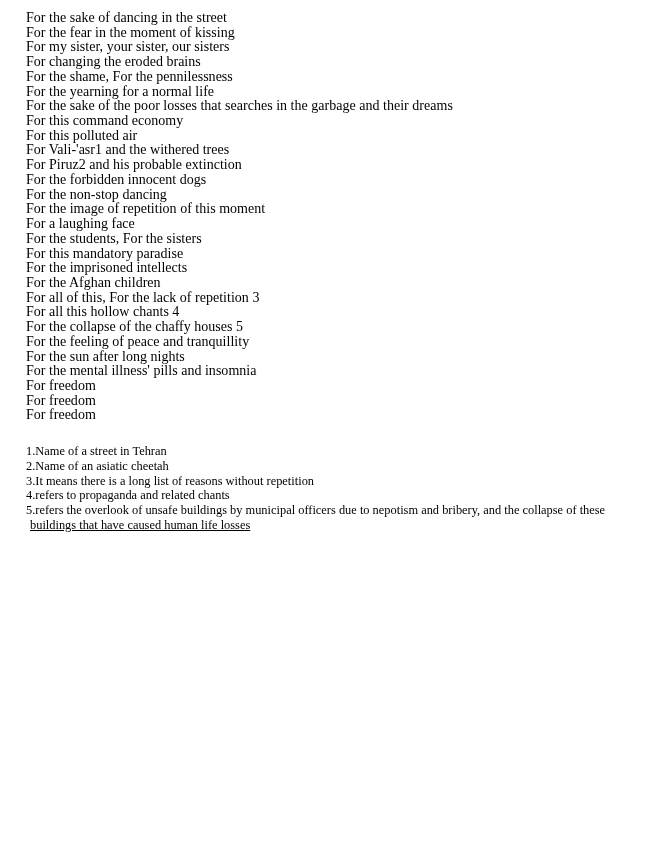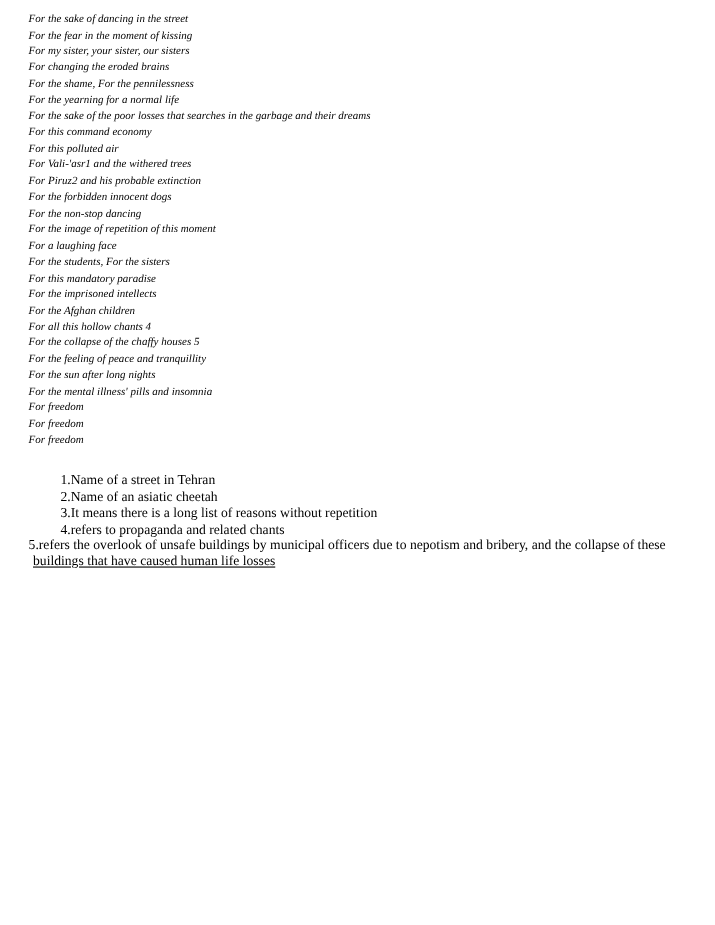--- a/index.html
+++ b/index.html
@@ -24,39 +24,37 @@
     height: 841px;
     background: #ffffff;
   }
   .content {
     position: absolute;
     left: 26px;
     top: 11px;
     width: 606px;
   }
   .poem {
-    font-size: 10px;
+    font-size: 14px;
     line-height: 14.72px;
     white-space: nowrap;
-    font-style: italic;
   }
   .poem-line {
     display: block;
     white-space: nowrap;
     letter-spacing: 0.02px;
   }
   .notes {
     margin-top: 21px;
     font-size: 12.4px;
     line-height: 14.72px;
   }
   .note-line {
     display: block;
     white-space: nowrap;
-    margin-left: 29px;
   }
   .note-wrap {
     display: block;
     white-space: normal;
     width: 600px;
     text-indent: 0;
   }
   .note-wrap .cont {
     display: block;
     padding-left: 4px;
@@ -82,20 +80,21 @@
       <span class="poem-line">For Vali-'asr1 and the withered trees</span>
       <span class="poem-line">For Piruz2 and his probable extinction</span>
       <span class="poem-line">For the forbidden innocent dogs</span>
       <span class="poem-line">For the non-stop dancing</span>
       <span class="poem-line">For the image of repetition of this moment</span>
       <span class="poem-line">For a laughing face</span>
       <span class="poem-line">For the students, For the sisters</span>
       <span class="poem-line">For this mandatory paradise</span>
       <span class="poem-line">For the imprisoned intellects</span>
       <span class="poem-line">For the Afghan children</span>
+      <span class="poem-line">For all of this, For the lack of repetition 3</span>
       <span class="poem-line">For all this hollow chants 4</span>
       <span class="poem-line">For the collapse of the chaffy houses 5</span>
       <span class="poem-line">For the feeling of peace and tranquillity</span>
       <span class="poem-line">For the sun after long nights</span>
       <span class="poem-line">For the mental illness' pills and insomnia</span>
       <span class="poem-line">For freedom</span>
       <span class="poem-line">For freedom</span>
       <span class="poem-line">For freedom</span>
     </div>
 

